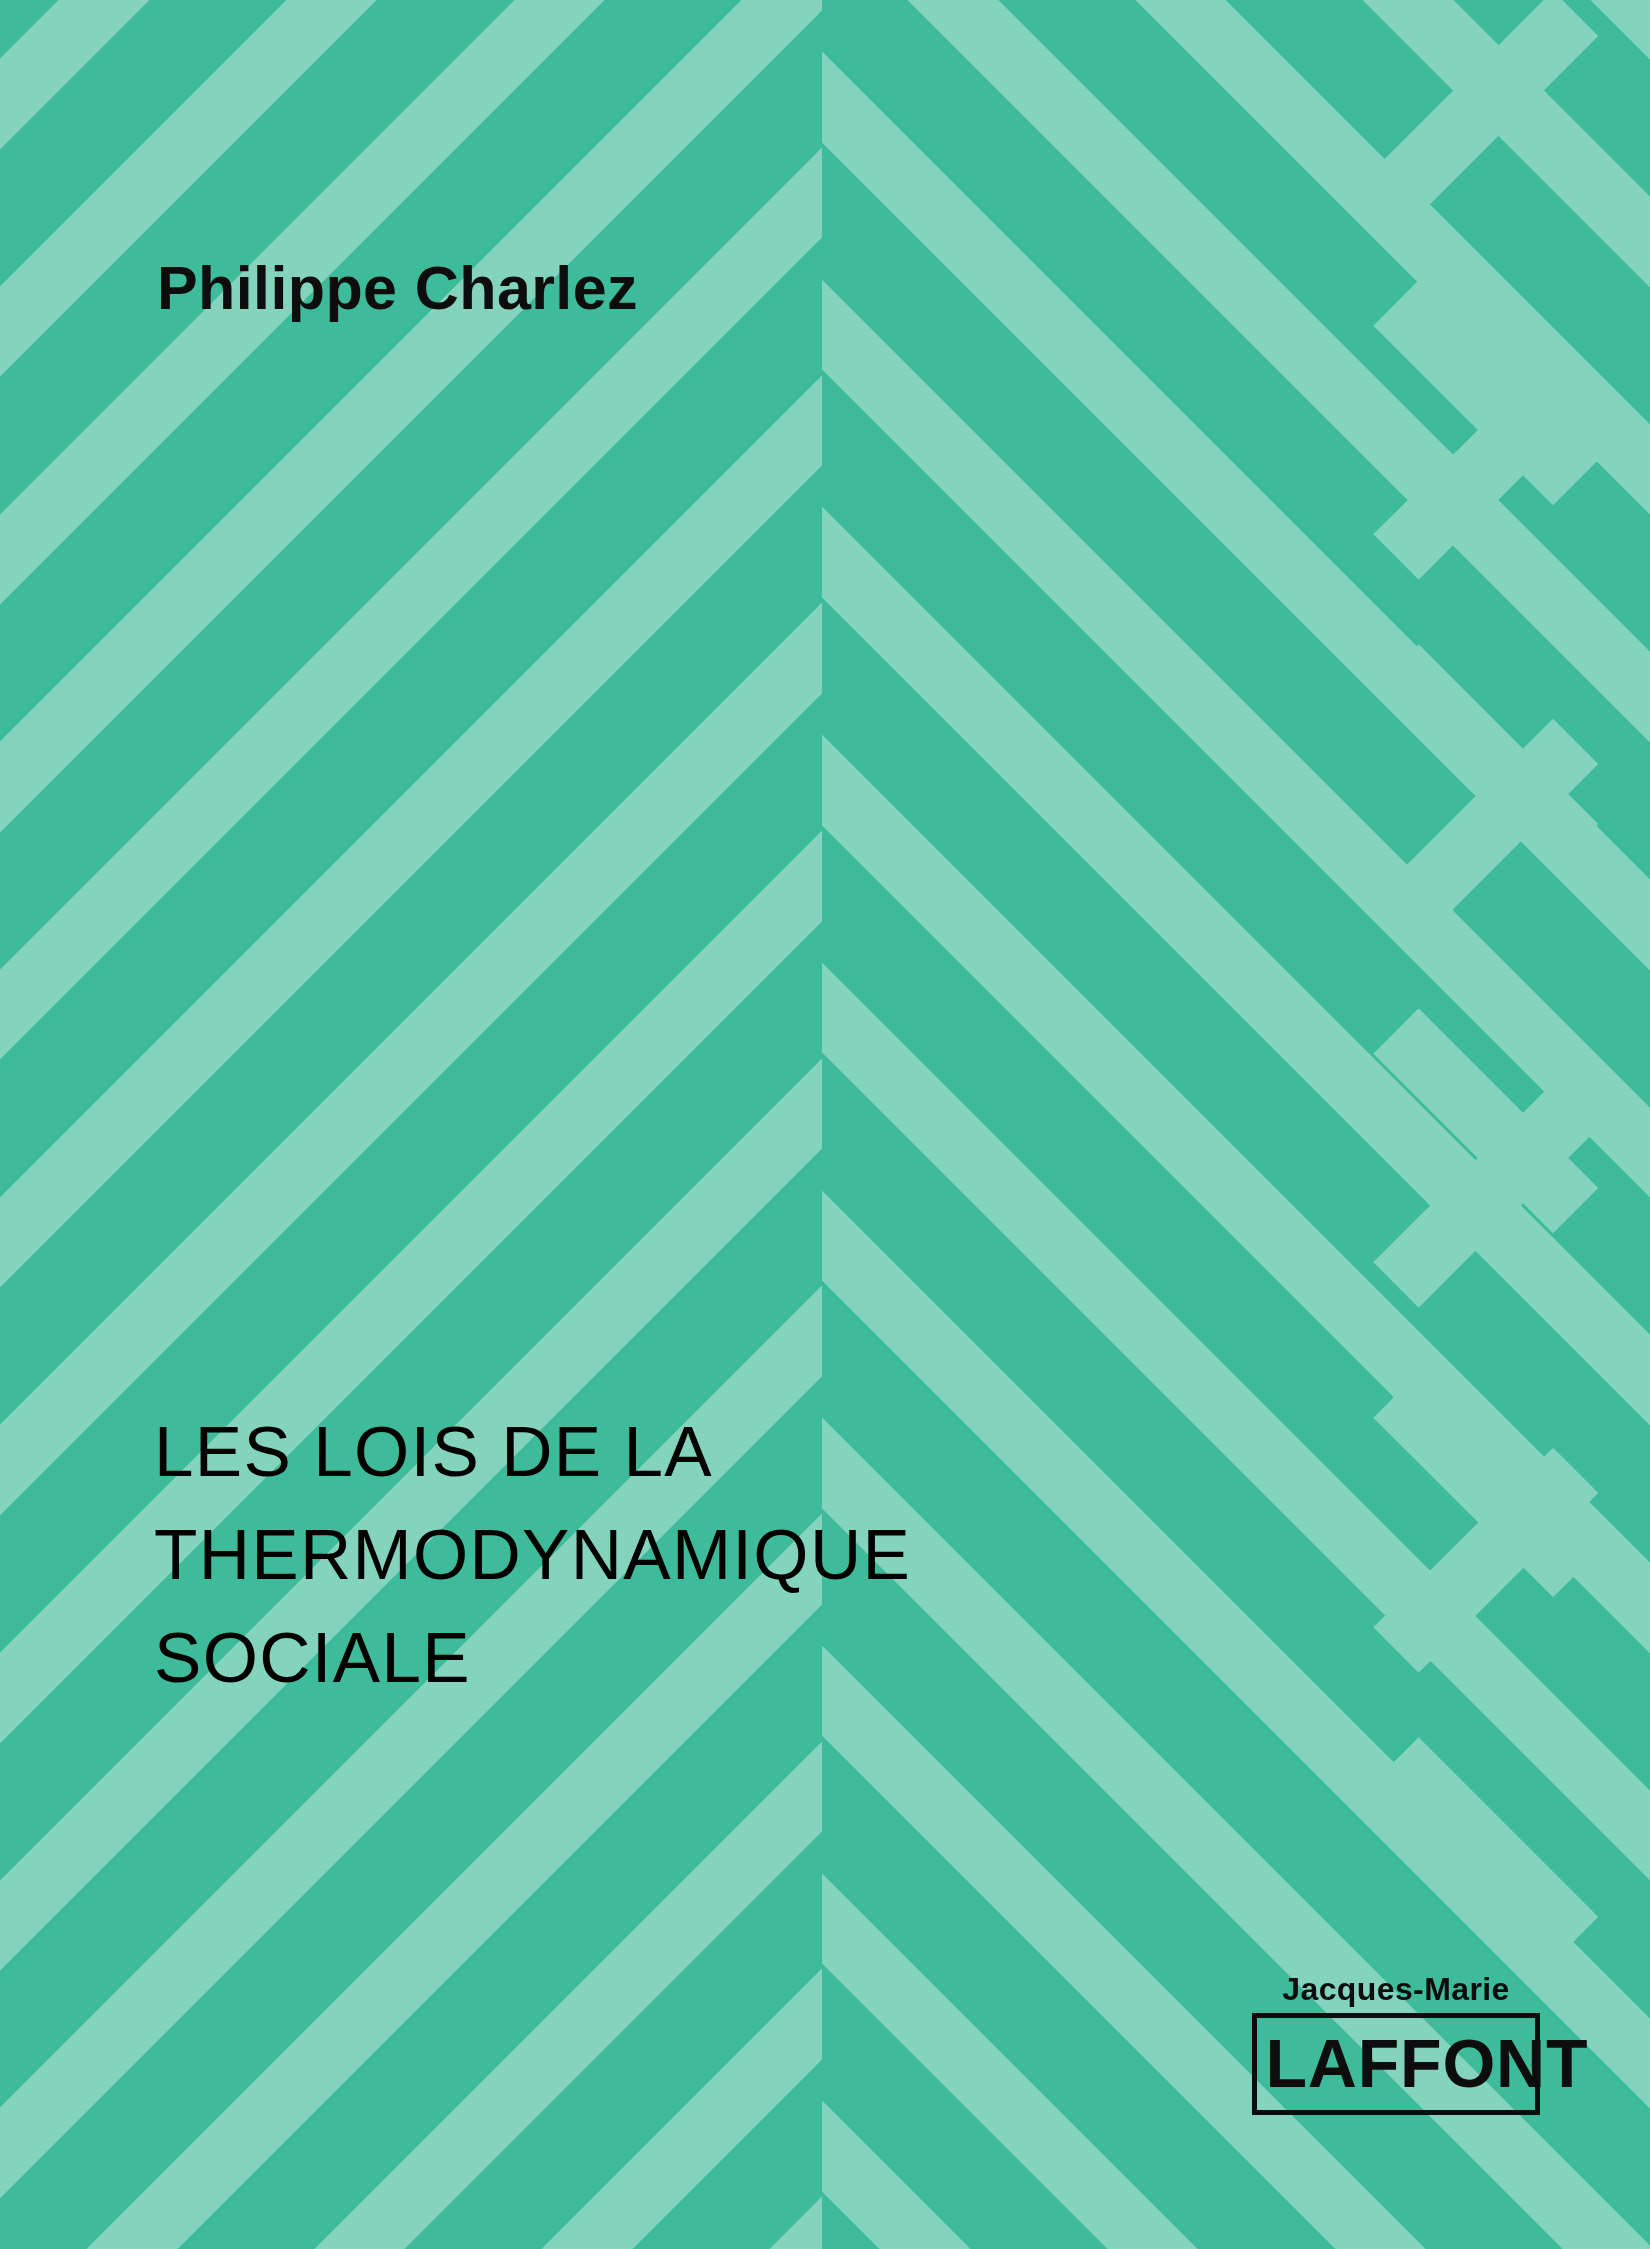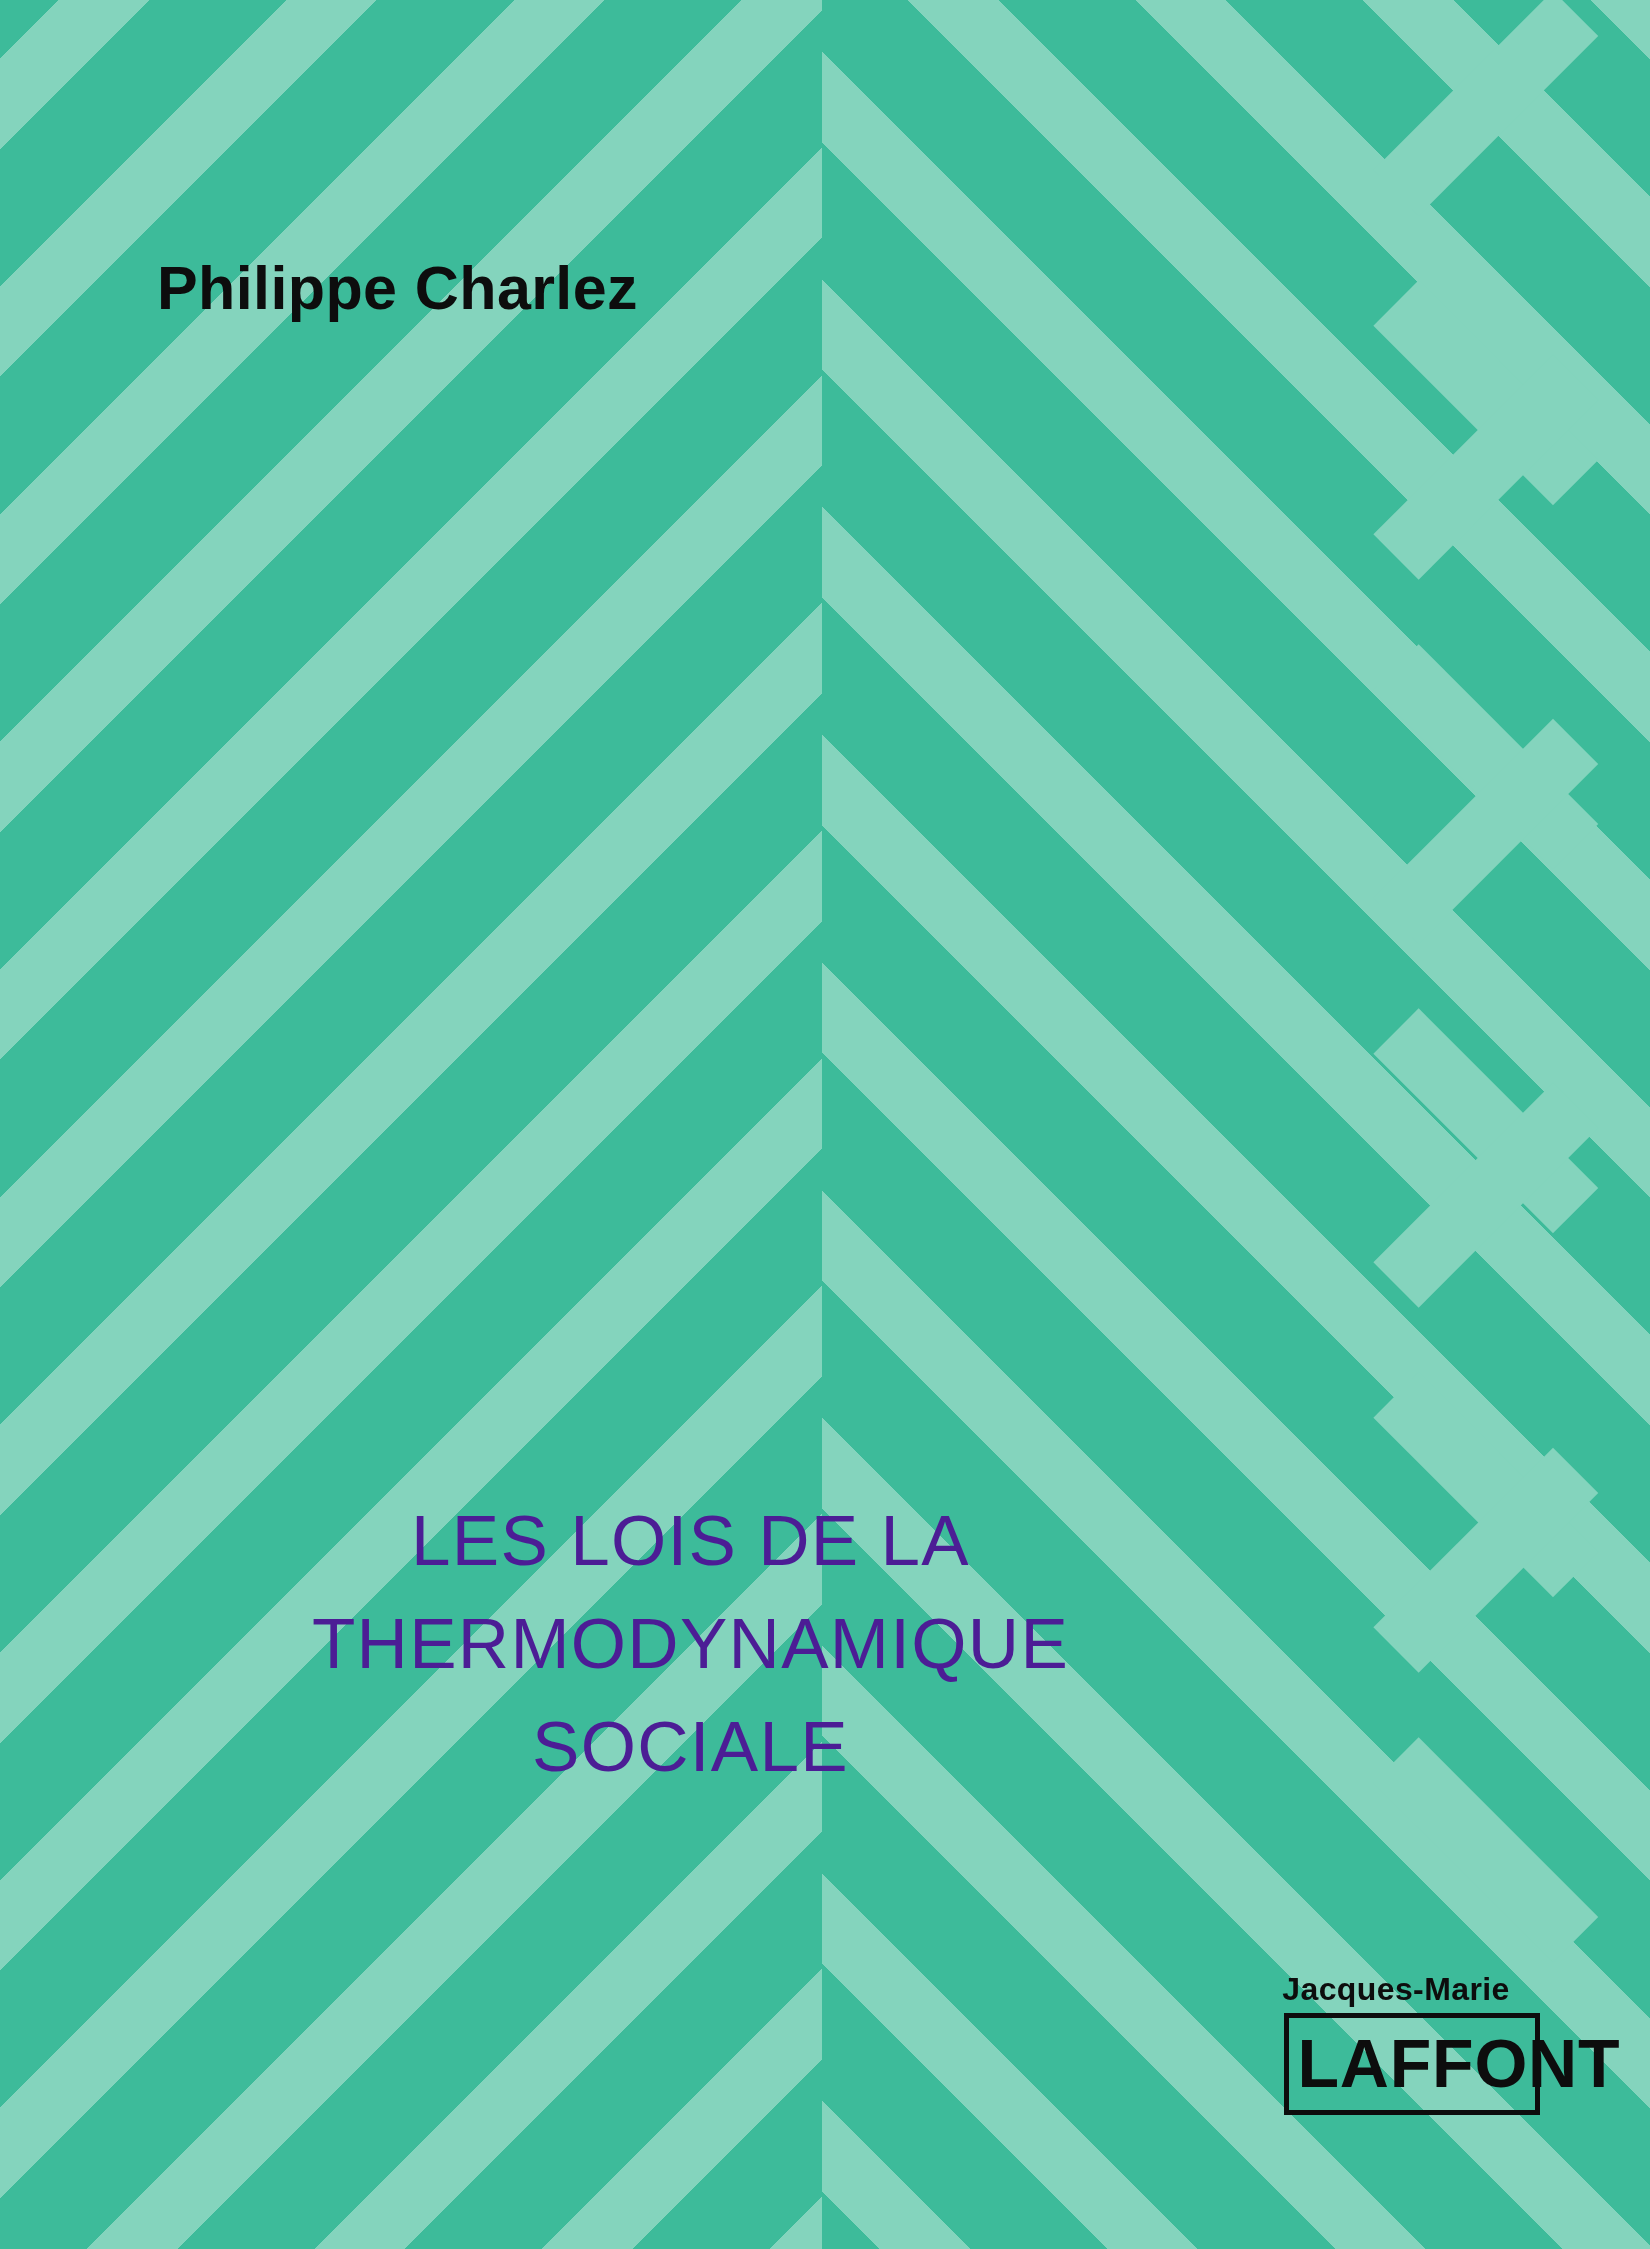--- a/index.html
+++ b/index.html
@@ -113,30 +113,29 @@
     line-height: 1.18;
     letter-spacing: -0.8px;
     text-transform: uppercase;
   }
   .title .line {
     display: block;
     white-space: nowrap;
   }
   .subtitle {
     position: absolute;
-    top: 1490px;
+    top: 1401px;
     left: 154px;
     right: 423px;
-    color: #4c1d95;
+    color: #000000;
     font-size: 71px;
     font-weight: 400;
     line-height: 1.45;
     letter-spacing: 1.3px;
     text-transform: uppercase;
-    text-align: center;
   }
   .subtitle .line {
     display: block;
     white-space: nowrap;
   }
 
   
   .publisher {
     position: absolute;
     right: 110px;
@@ -150,21 +149,20 @@
     color: #0d0d0d;
     letter-spacing: 0.4px;
     text-align: center;
     line-height: 1;
     margin-bottom: 8.5px;
   }
   .publisher-box {
     border: 5.1px solid #0d0d0d;
     padding: 10.2px 8.5px 13.5px;
     text-align: left;
-    margin-left: 32px;
   }
   .publisher-name {
     font-size: 68px;
     font-weight: 800;
     color: #0d0d0d;
     letter-spacing: 0.8px;
     line-height: 1;
   }
 </style>
 </head>

